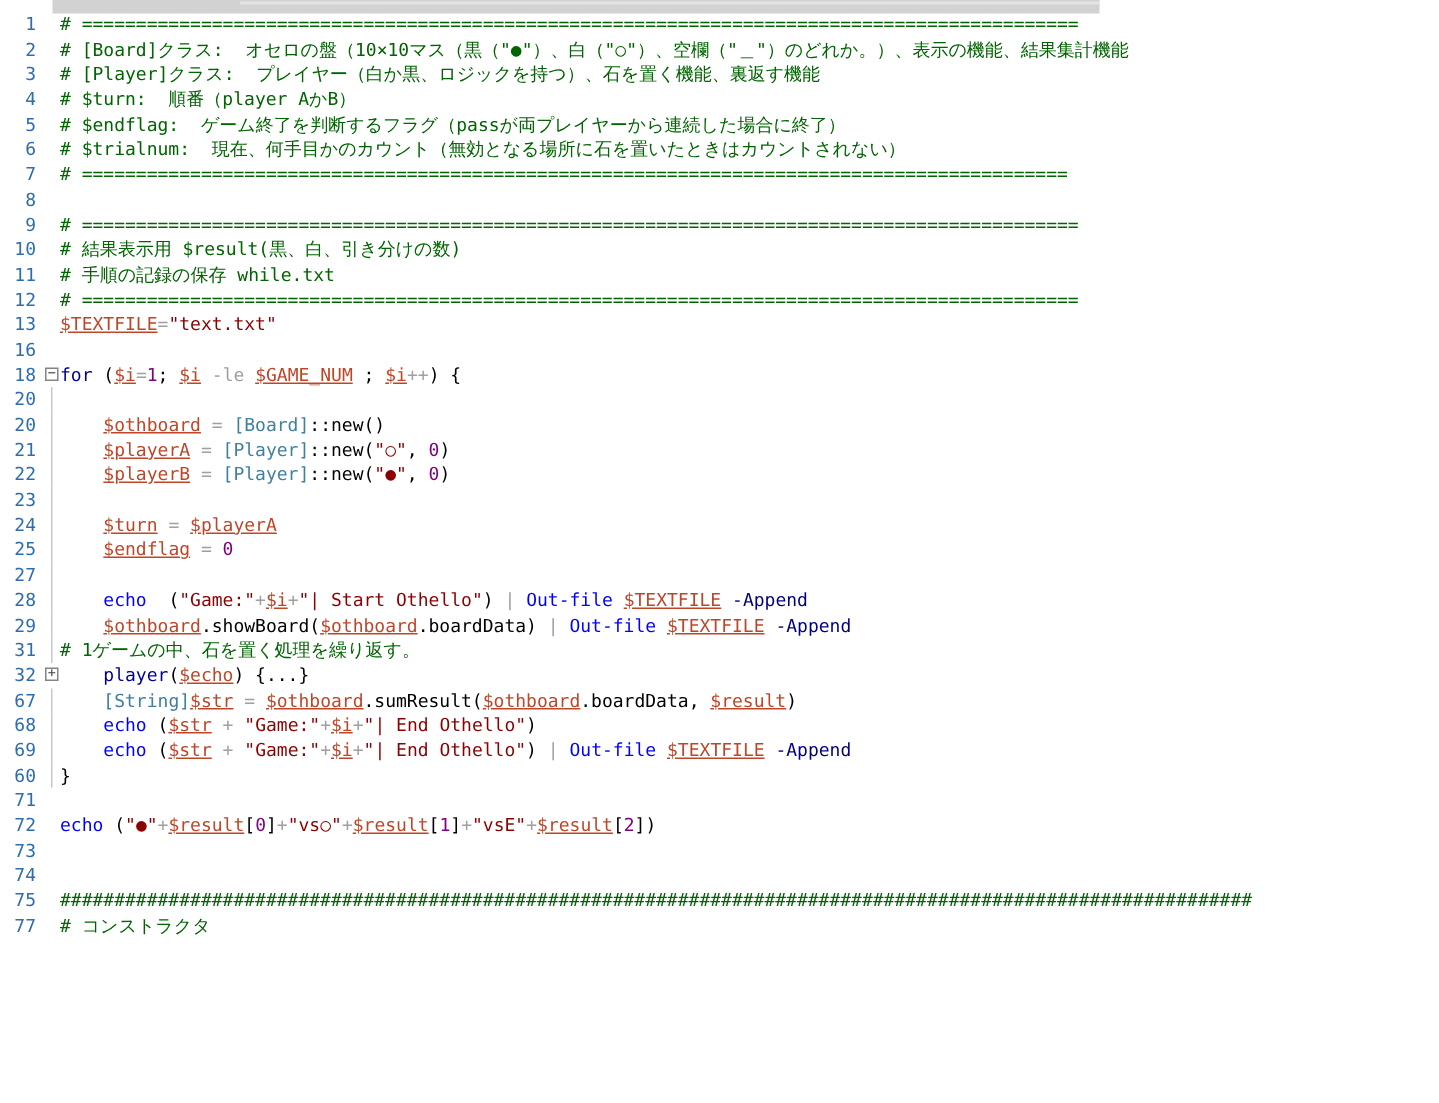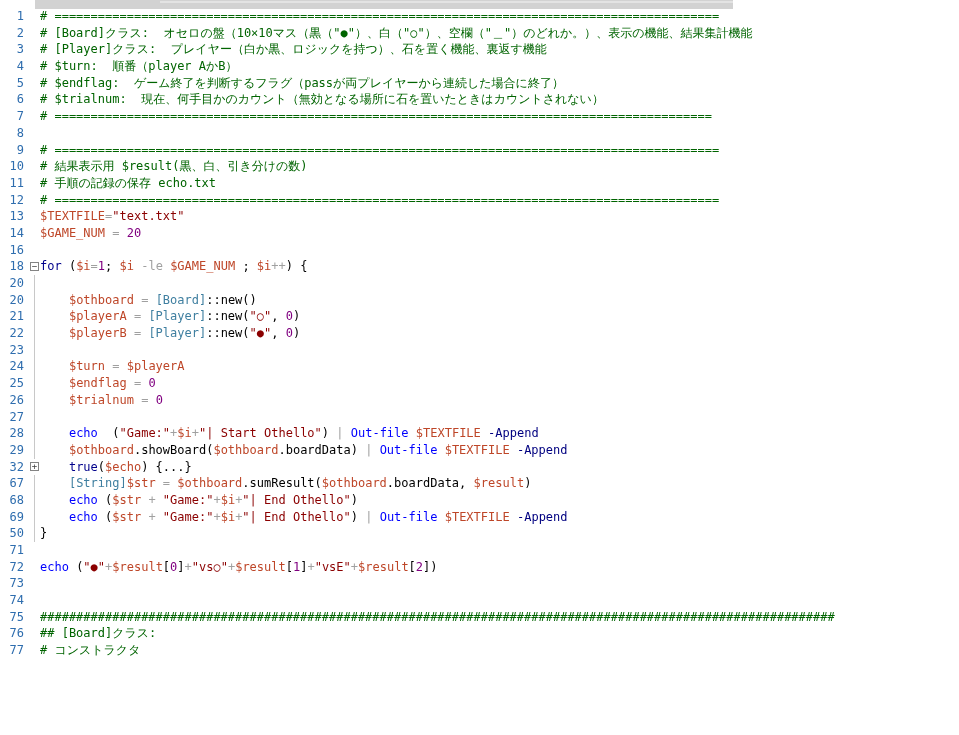--- a/index.html
+++ b/index.html
@@ -14,21 +14,21 @@
   .fm{display:inline-block;width:14px;position:relative;flex:0 0 auto;}
   .guide{position:absolute;left:8px;top:0;bottom:0;width:1px;background:var(--guide);}
   .foldbox{position:absolute;left:4px;top:3.5px;width:9px;height:9px;box-sizing:border-box;
       border:1px solid var(--foldborder);background:#fff;color:#404040;
       font-size:9px;line-height:6px;text-align:center;}
   .code{flex:1 1 auto;white-space:pre;}
   .tk-comment{color:var(--comment);}
   .tk-kw{color:var(--keyword);}
   .tk-cmd{color:var(--command);}
   .tk-param{color:var(--parameter);}
-  .tk-var{color:var(--variable);}
+  .tk-var{color:var(--variable);text-decoration:underline;}
   .tk-str{color:var(--string);}
   .tk-num{color:var(--number);}
   .tk-op{color:var(--operator);}
   .tk-type{color:var(--type);}
   .tk-plain{color:#000;}
   
 </style>
 </head>
 <body>
 
@@ -38,43 +38,41 @@
       <div class="row"><span class="ln">1</span><span class="fm"></span><span class="code"><span class="tk-comment"># ============================================================================================</span></span></div>
       <div class="row"><span class="ln">2</span><span class="fm"></span><span class="code"><span class="tk-comment"># [Board]クラス:  オセロの盤（10×10マス（黒（"●"）、白（"○"）、空欄（"＿"）のどれか。）、表示の機能、結果集計機能</span></span></div>
       <div class="row"><span class="ln">3</span><span class="fm"></span><span class="code"><span class="tk-comment"># [Player]クラス:  プレイヤー（白か黒、ロジックを持つ）、石を置く機能、裏返す機能</span></span></div>
       <div class="row"><span class="ln">4</span><span class="fm"></span><span class="code"><span class="tk-comment"># $turn:  順番（player AかB）</span></span></div>
       <div class="row"><span class="ln">5</span><span class="fm"></span><span class="code"><span class="tk-comment"># $endflag:  ゲーム終了を判断するフラグ（passが両プレイヤーから連続した場合に終了）</span></span></div>
       <div class="row"><span class="ln">6</span><span class="fm"></span><span class="code"><span class="tk-comment"># $trialnum:  現在、何手目かのカウント（無効となる場所に石を置いたときはカウントされない）</span></span></div>
       <div class="row"><span class="ln">7</span><span class="fm"></span><span class="code"><span class="tk-comment"># ===========================================================================================</span></span></div>
       <div class="row"><span class="ln">8</span><span class="fm"></span><span class="code"></span></div>
       <div class="row"><span class="ln">9</span><span class="fm"></span><span class="code"><span class="tk-comment"># ============================================================================================</span></span></div>
       <div class="row"><span class="ln">10</span><span class="fm"></span><span class="code"><span class="tk-comment"># 結果表示用 $result(黒、白、引き分けの数)</span></span></div>
-      <div class="row"><span class="ln">11</span><span class="fm"></span><span class="code"><span class="tk-comment"># 手順の記録の保存 echo.txt</span></span></div>
+      <div class="row"><span class="ln">11</span><span class="fm"></span><span class="code"><span class="tk-comment"># 手順の記録の保存 while.txt</span></span></div>
       <div class="row"><span class="ln">12</span><span class="fm"></span><span class="code"><span class="tk-comment"># ============================================================================================</span></span></div>
       <div class="row"><span class="ln">13</span><span class="fm"></span><span class="code"><span class="tk-var">$TEXTFILE</span><span class="tk-op">=</span><span class="tk-str">"text.txt"</span></span></div>
-      <div class="row"><span class="ln">14</span><span class="fm"></span><span class="code"><span class="tk-var">$GAME_NUM</span><span class="tk-op"> = </span><span class="tk-num">20</span></span></div>
       <div class="row"><span class="ln">16</span><span class="fm"></span><span class="code"></span></div>
       <div class="row"><span class="ln">18</span><span class="fm"><span class="foldbox">−</span></span><span class="code"><span class="tk-kw">for</span><span class="tk-plain"> (</span><span class="tk-var">$i</span><span class="tk-op">=</span><span class="tk-num">1</span><span class="tk-plain">; </span><span class="tk-var">$i</span><span class="tk-plain"> </span><span class="tk-op">-le</span><span class="tk-plain"> </span><span class="tk-var">$GAME_NUM</span><span class="tk-plain"> ; </span><span class="tk-var">$i</span><span class="tk-op">++</span><span class="tk-plain">) {</span></span></div>
       <div class="row"><span class="ln">20</span><span class="fm"><span class="guide"></span></span><span class="code"></span></div>
       <div class="row"><span class="ln">20</span><span class="fm"><span class="guide"></span></span><span class="code"><span class="tk-plain">    </span><span class="tk-var">$othboard</span><span class="tk-op"> = </span><span class="tk-type">[Board]</span><span class="tk-plain">::new()</span></span></div>
       <div class="row"><span class="ln">21</span><span class="fm"><span class="guide"></span></span><span class="code"><span class="tk-plain">    </span><span class="tk-var">$playerA</span><span class="tk-op"> = </span><span class="tk-type">[Player]</span><span class="tk-plain">::new(</span><span class="tk-str">"○"</span><span class="tk-plain">, </span><span class="tk-num">0</span><span class="tk-plain">)</span></span></div>
       <div class="row"><span class="ln">22</span><span class="fm"><span class="guide"></span></span><span class="code"><span class="tk-plain">    </span><span class="tk-var">$playerB</span><span class="tk-op"> = </span><span class="tk-type">[Player]</span><span class="tk-plain">::new(</span><span class="tk-str">"●"</span><span class="tk-plain">, </span><span class="tk-num">0</span><span class="tk-plain">)</span></span></div>
       <div class="row"><span class="ln">23</span><span class="fm"><span class="guide"></span></span><span class="code"></span></div>
       <div class="row"><span class="ln">24</span><span class="fm"><span class="guide"></span></span><span class="code"><span class="tk-plain">    </span><span class="tk-var">$turn</span><span class="tk-op"> = </span><span class="tk-var">$playerA</span></span></div>
       <div class="row"><span class="ln">25</span><span class="fm"><span class="guide"></span></span><span class="code"><span class="tk-plain">    </span><span class="tk-var">$endflag</span><span class="tk-op"> = </span><span class="tk-num">0</span></span></div>
-      <div class="row"><span class="ln">26</span><span class="fm"><span class="guide"></span></span><span class="code"><span class="tk-plain">    </span><span class="tk-var">$trialnum</span><span class="tk-op"> = </span><span class="tk-num">0</span></span></div>
       <div class="row"><span class="ln">27</span><span class="fm"><span class="guide"></span></span><span class="code"></span></div>
       <div class="row"><span class="ln">28</span><span class="fm"><span class="guide"></span></span><span class="code"><span class="tk-plain">    </span><span class="tk-cmd">echo</span><span class="tk-plain">  (</span><span class="tk-str">"Game:"</span><span class="tk-op">+</span><span class="tk-var">$i</span><span class="tk-op">+</span><span class="tk-str">"| Start Othello"</span><span class="tk-plain">) </span><span class="tk-op">|</span><span class="tk-plain"> </span><span class="tk-cmd">Out-file</span><span class="tk-plain"> </span><span class="tk-var">$TEXTFILE</span><span class="tk-plain"> </span><span class="tk-param">-Append</span></span></div>
       <div class="row"><span class="ln">29</span><span class="fm"><span class="guide"></span></span><span class="code"><span class="tk-plain">    </span><span class="tk-var">$othboard</span><span class="tk-plain">.showBoard(</span><span class="tk-var">$othboard</span><span class="tk-plain">.boardData) </span><span class="tk-op">|</span><span class="tk-plain"> </span><span class="tk-cmd">Out-file</span><span class="tk-plain"> </span><span class="tk-var">$TEXTFILE</span><span class="tk-plain"> </span><span class="tk-param">-Append</span></span></div>
-      <div class="row"><span class="ln">32</span><span class="fm"><span class="foldbox">+</span></span><span class="code"><span class="tk-plain">    </span><span class="tk-kw">true</span><span class="tk-plain">(</span><span class="tk-var">$echo</span><span class="tk-plain">) {...}</span></span></div>
+      <div class="row"><span class="ln">31</span><span class="fm"><span class="guide"></span></span><span class="code"><span class="tk-comment"># 1ゲームの中、石を置く処理を繰り返す。</span></span></div>
+      <div class="row"><span class="ln">32</span><span class="fm"><span class="foldbox">+</span></span><span class="code"><span class="tk-plain">    </span><span class="tk-kw">player</span><span class="tk-plain">(</span><span class="tk-var">$echo</span><span class="tk-plain">) {...}</span></span></div>
       <div class="row"><span class="ln">67</span><span class="fm"><span class="guide"></span></span><span class="code"><span class="tk-plain">    </span><span class="tk-type">[String]</span><span class="tk-var">$str</span><span class="tk-op"> = </span><span class="tk-var">$othboard</span><span class="tk-plain">.sumResult(</span><span class="tk-var">$othboard</span><span class="tk-plain">.boardData, </span><span class="tk-var">$result</span><span class="tk-plain">)</span></span></div>
       <div class="row"><span class="ln">68</span><span class="fm"><span class="guide"></span></span><span class="code"><span class="tk-plain">    </span><span class="tk-cmd">echo</span><span class="tk-plain"> (</span><span class="tk-var">$str</span><span class="tk-op"> + </span><span class="tk-str">"Game:"</span><span class="tk-op">+</span><span class="tk-var">$i</span><span class="tk-op">+</span><span class="tk-str">"| End Othello"</span><span class="tk-plain">)</span></span></div>
       <div class="row"><span class="ln">69</span><span class="fm"><span class="guide"></span></span><span class="code"><span class="tk-plain">    </span><span class="tk-cmd">echo</span><span class="tk-plain"> (</span><span class="tk-var">$str</span><span class="tk-op"> + </span><span class="tk-str">"Game:"</span><span class="tk-op">+</span><span class="tk-var">$i</span><span class="tk-op">+</span><span class="tk-str">"| End Othello"</span><span class="tk-plain">) </span><span class="tk-op">|</span><span class="tk-plain"> </span><span class="tk-cmd">Out-file</span><span class="tk-plain"> </span><span class="tk-var">$TEXTFILE</span><span class="tk-plain"> </span><span class="tk-param">-Append</span></span></div>
-      <div class="row"><span class="ln">50</span><span class="fm"><span class="guide"></span></span><span class="code"><span class="tk-plain">}</span></span></div>
+      <div class="row"><span class="ln">60</span><span class="fm"><span class="guide"></span></span><span class="code"><span class="tk-plain">}</span></span></div>
       <div class="row"><span class="ln">71</span><span class="fm"></span><span class="code"></span></div>
       <div class="row"><span class="ln">72</span><span class="fm"></span><span class="code"><span class="tk-cmd">echo</span><span class="tk-plain"> (</span><span class="tk-str">"●"</span><span class="tk-op">+</span><span class="tk-var">$result</span><span class="tk-plain">[</span><span class="tk-num">0</span><span class="tk-plain">]</span><span class="tk-op">+</span><span class="tk-str">"vs○"</span><span class="tk-op">+</span><span class="tk-var">$result</span><span class="tk-plain">[</span><span class="tk-num">1</span><span class="tk-plain">]</span><span class="tk-op">+</span><span class="tk-str">"vsE"</span><span class="tk-op">+</span><span class="tk-var">$result</span><span class="tk-plain">[</span><span class="tk-num">2</span><span class="tk-plain">]</span><span class="tk-plain">)</span></span></div>
       <div class="row"><span class="ln">73</span><span class="fm"></span><span class="code"></span></div>
       <div class="row"><span class="ln">74</span><span class="fm"></span><span class="code"></span></div>
       <div class="row"><span class="ln">75</span><span class="fm"></span><span class="code"><span class="tk-comment">##############################################################################################################</span></span></div>
-      <div class="row"><span class="ln">76</span><span class="fm"></span><span class="code"><span class="tk-comment">## [Board]クラス:</span></span></div>
       <div class="row"><span class="ln">77</span><span class="fm"></span><span class="code"><span class="tk-comment"># コンストラクタ</span></span></div>
     </div>
 </div>
 
 </body></html>

